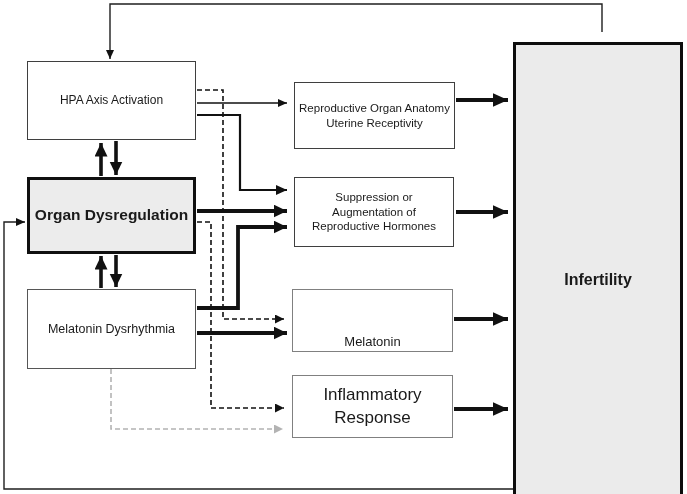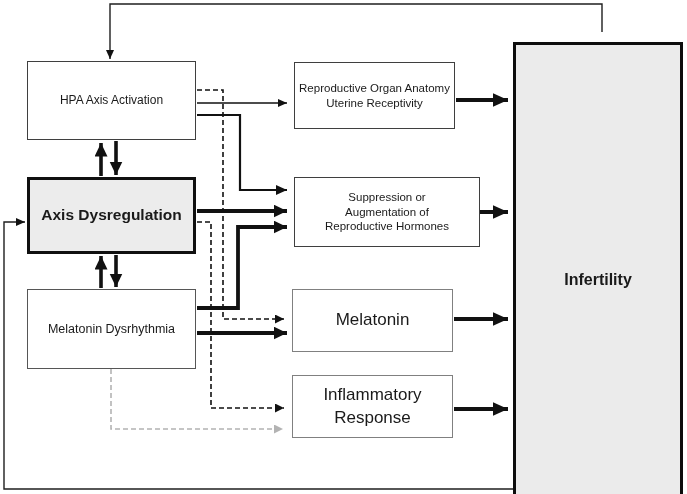--- a/index.html
+++ b/index.html
@@ -17,23 +17,23 @@
     text-align:center;
     background:#ffffff;
     color:#1a1a1a;
     box-sizing:border-box;
     z-index:2;
   }
   .node .lbl{white-space:pre-line;line-height:1.3;}
   .n-hpa      {left:27px;top:61px;width:169px;height:79px;border:1.5px solid #3f3f3f;font-size:12px;}
   .n-sleep    {left:27px;top:177px;width:169px;height:77px;border:3px solid #101010;background:#ececec;font-size:15.5px;font-weight:bold;}
   .n-circadian{left:27px;top:289px;width:169px;height:80px;border:1.5px solid #565656;font-size:12.5px;}
-  .n-repro    {left:294px;top:62px;width:161px;height:67px;border:1.5px solid #3f3f3f;font-size:11.5px;}
-  .n-suppr    {left:294px;top:177px;width:186px;height:70px;border:1.5px solid #3f3f3f;font-size:11.5px;}
-  .n-mel      {left:292px;top:289px;width:161px;height:63px;border:1.4px solid #808080;font-size:17px;}
+  .n-repro    {left:294px;top:82px;width:161px;height:67px;border:1.5px solid #3f3f3f;font-size:11.5px;}
+  .n-suppr    {left:294px;top:177px;width:160px;height:70px;border:1.5px solid #3f3f3f;font-size:11.5px;}
+  .n-mel      {left:292px;top:289px;width:161px;height:63px;border:1.4px solid #808080;font-size:13px;align-items:flex-end;}
   .n-infl     {292px;left:292px;top:375px;width:161px;height:63px;border:1.4px solid #808080;font-size:17px;}
   .n-infert   {left:513px;top:32px;width:170px;height:476px;border:3.5px solid #0d0d0d;background:#ebebeb;font-size:16px;font-weight:bold;margin-top:10px;}
   #edges{position:absolute;left:0;top:0;width:687px;height:494px;z-index:1;}
 </style>
 </head>
 <body>
 
 <div id="canvas">
 
   <svg id="edges" viewBox="0 0 687 494" xmlns="http://www.w3.org/2000/svg">
@@ -80,21 +80,21 @@
     <path d="M456,212 L508,212" fill="none" stroke="#111111" stroke-width="4.2" marker-end="url(#mXl)"></path>
     <path d="M454,319 L508,319" fill="none" stroke="#111111" stroke-width="4.2" marker-end="url(#mXl)"></path>
     <path d="M454,409 L508,409" fill="none" stroke="#111111" stroke-width="4.2" marker-end="url(#mXl)"></path>
   </svg>
 
   <div class="node n-hpa">
     <span class="lbl">HPA Axis Activation</span>
   </div>
 
   <div class="node n-sleep">
-    <span class="lbl">Axis Dysregulation</span>
+    <span class="lbl">Organ Dysregulation</span>
   </div>
 
   <div class="node n-circadian">
     <span class="lbl">Melatonin Dysrhythmia</span>
   </div>
 
   <div class="node n-repro">
     <span class="lbl">Reproductive Organ Anatomy
 Uterine Receptivity</span>
   </div>

